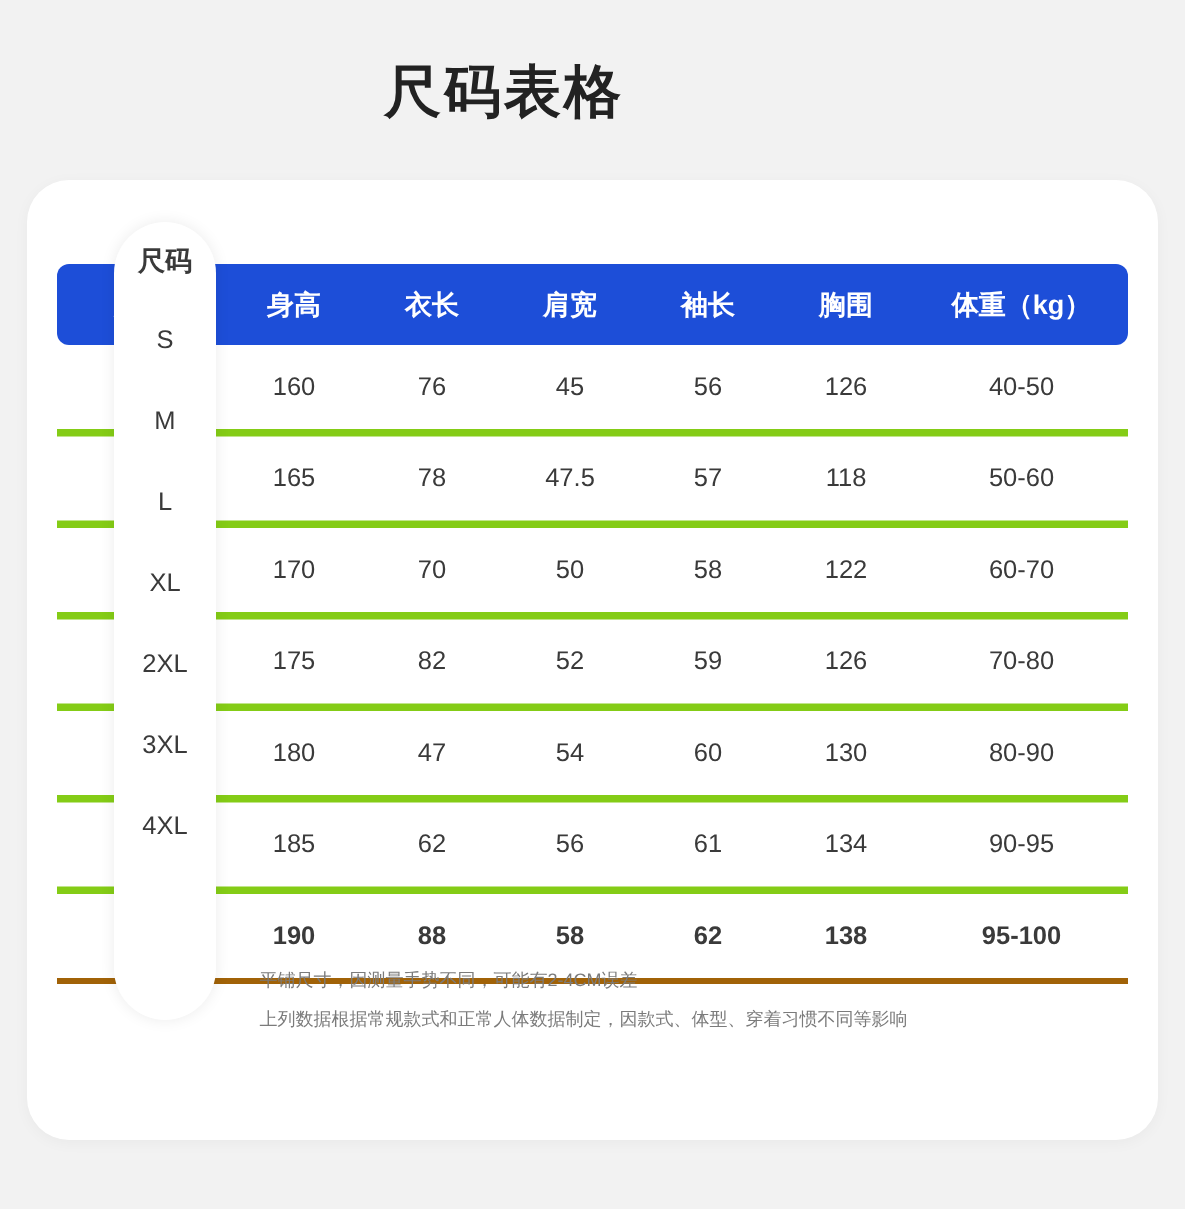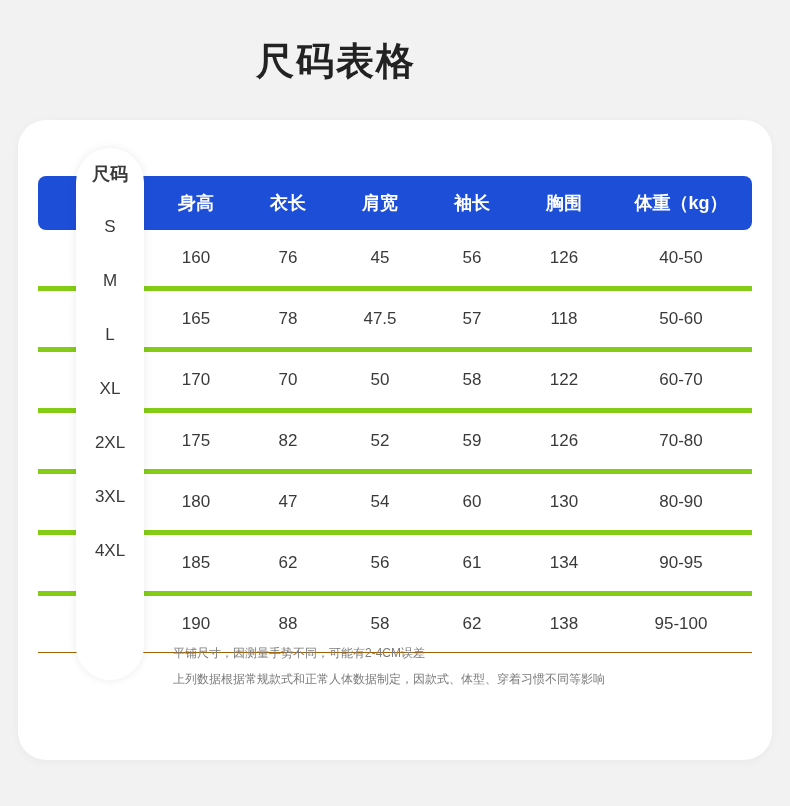--- a/index.html
+++ b/index.html
@@ -70,21 +70,22 @@
   }
   table.size-table thead tr th:first-child {
     border-top-left-radius: 8px;
     border-bottom-left-radius: 8px;
   }
   table.size-table thead tr th:last-child {
     border-top-right-radius: 8px;
     border-bottom-right-radius: 8px;
   }
   table.size-table tbody tr:last-child td {
-    border-bottom: 1px solid #a16207;
+    border-bottom: 4px solid #a16207;
+    font-weight: bold;
   }
   
   col.c0 { width: 112px; }
   col.c1 { width: 92px; }
   col.c2 { width: 92px; }
   col.c3 { width: 92px; }
   col.c4 { width: 92px; }
   col.c5 { width: 92px; }
   col.c6 { width: 142px; }
 

